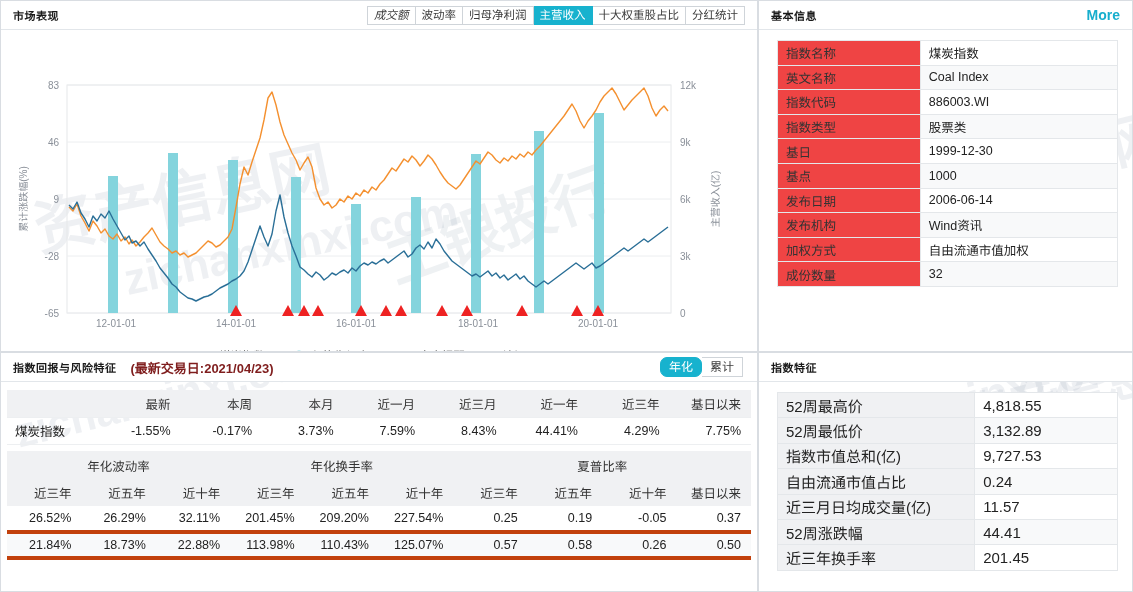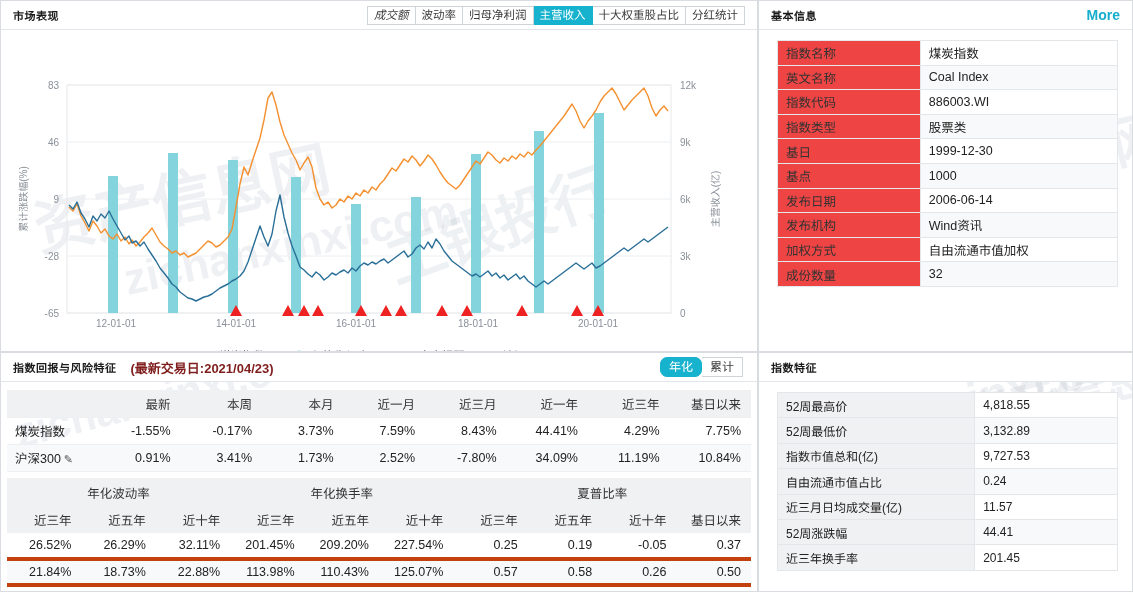--- a/index.html
+++ b/index.html
@@ -168,21 +168,21 @@
   table.stats thead th { background: #f0f1f3; color: #333; }
   table.stats thead tr.grp th { text-align: center; padding: 5px; height: 24px; }
   table.stats tbody tr:nth-child(even) td { background: #f8f9fa; }
   table.stats tbody tr td { border-bottom: 4px solid #c2410c; }
 
   
   .feat-wrap { padding: 10px 14px 0 18px; position: relative; z-index: 2; }
   table.feat { border-collapse: collapse; width: 100%; }
   table.feat td {
     height: 25.4px;
-    font-size: 12px;
+    font-size: 15px;
     color: #222;
     border: 1px solid #e4e7ea;
     padding: 0 8px;
     white-space: nowrap;
   }
   table.feat td.k { width: 58%; background: #f0f1f3; }
   table.feat td.v { background: #ffffff; }
   table.feat tr:nth-child(even) td.v { background: #f8f9fa; }
 </style>
 </head>
@@ -424,31 +424,20 @@
             <td class="name">煤炭指数</td>
             <td class="down">-1.55%</td>
             <td class="down">-0.17%</td>
             <td class="up">3.73%</td>
             <td class="up">7.59%</td>
             <td class="up">8.43%</td>
             <td class="up">44.41%</td>
             <td class="up">4.29%</td>
             <td class="up">7.75%</td>
           </tr>
-          <tr>
-            <td class="name"><span>沪深300</span><span class="pencil">✎</span></td>
-            <td class="up">0.91%</td>
-            <td class="up">3.41%</td>
-            <td class="up">1.73%</td>
-            <td class="up">2.52%</td>
-            <td class="down">-7.80%</td>
-            <td class="up">34.09%</td>
-            <td class="up">11.19%</td>
-            <td class="up">10.84%</td>
-          </tr>
         </tbody>
       </table>
     </div>
 
     <div class="stats-wrap">
       <table class="stats">
         <thead>
           <tr class="grp">
             <th colspan="3">年化波动率</th>
             <th colspan="3">年化换手率</th>

